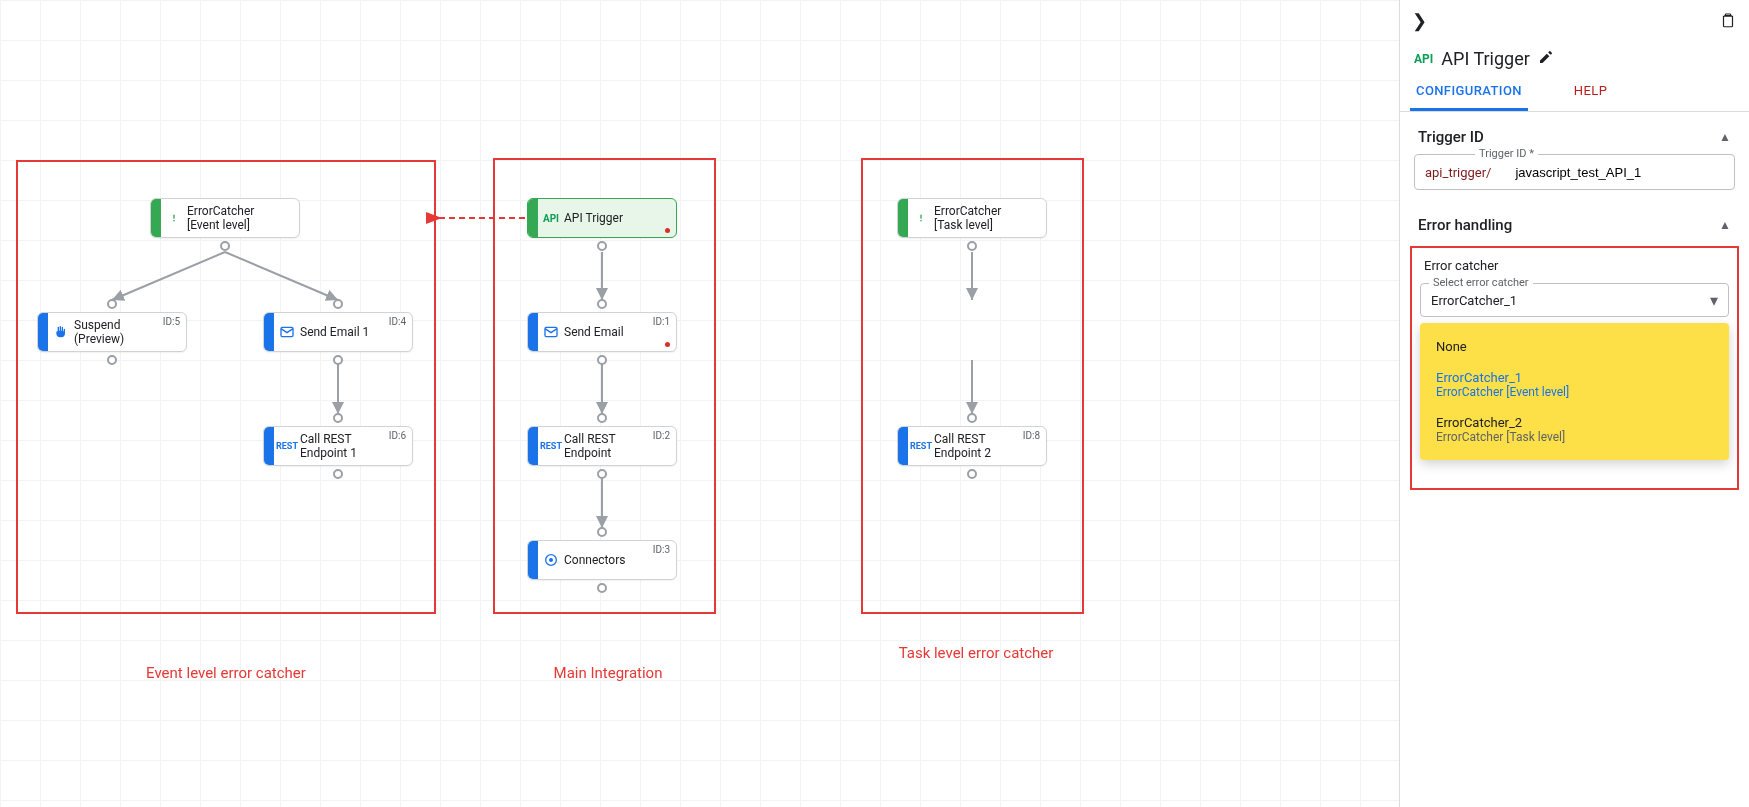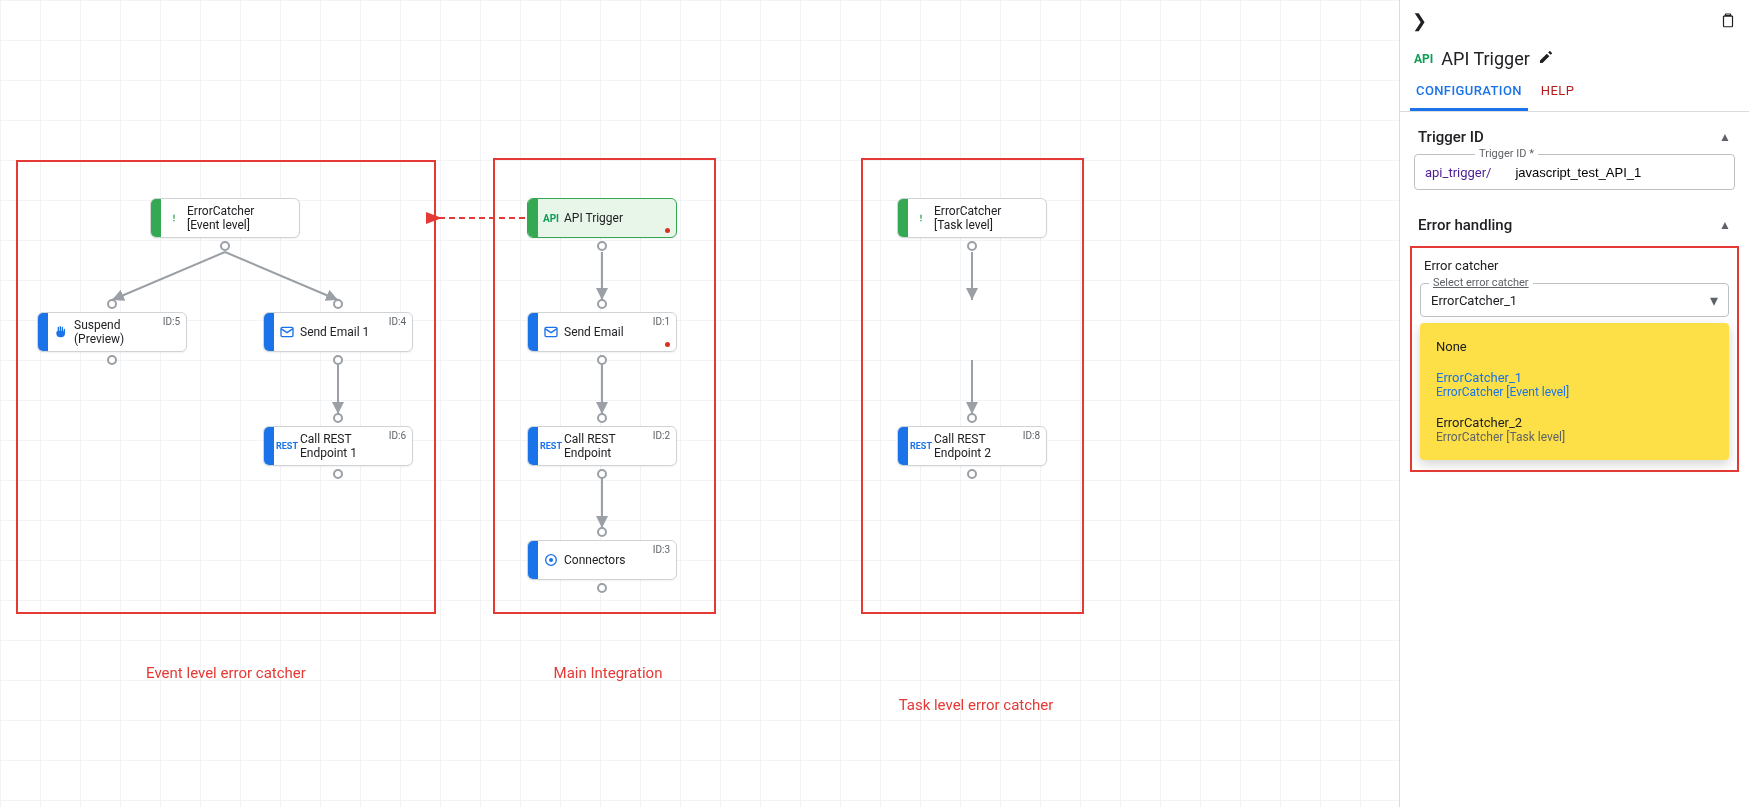--- a/index.html
+++ b/index.html
@@ -88,21 +88,21 @@
   .trash { width: 18px; height: 18px; cursor: pointer; }
 
   .title-row {
     display: flex; align-items: center; gap: 8px;
     padding: 8px 14px 4px;
   }
   .title-row .api-badge { color: #0f9d58; font-weight: 700; font-size: 12px; }
   .title-row .ttitle { font-size: 18px; }
   .title-row .pencil { cursor: pointer; }
 
-  .tabs { display: flex; border-bottom: 1px solid #dadce0; padding: 0 10px; gap: 7px; }
+  .tabs { display: flex; border-bottom: 1px solid #dadce0; padding: 0 10px; gap: 40px; }
   .tab { padding: 10px 6px; font-size: 13px; letter-spacing: 0.4px; color: #b91c1c; cursor: pointer; }
   .tab.active { color: #1a73e8; border-bottom: 3px solid #1a73e8; font-weight: 500; }
 
   .section-h {
     display: flex; align-items: center; justify-content: space-between;
     padding: 16px 18px 8px; font-size: 15px; font-weight: 500;
   }
   .collapse-ic { font-size: 12px; color: #5f6368; cursor: pointer; }
 
   .field-wrap { padding: 0 14px 10px; }
@@ -113,39 +113,39 @@
     display: flex; align-items: center;
     padding: 0 10px;
     gap: 24px;
     position: relative;
   }
   .field .float-label {
     position: absolute; top: -8px; left: 60px;
     background: #fff; padding: 0 4px;
     font-size: 11px; color: #5f6368;
   }
-  .field .prefix { color: #4c1d95; font-size: 13px; }
+  .field .prefix { color: #7f1d1d; font-size: 13px; }
   .field input {
     border: none; outline: none; flex: 1; font-size: 13px;
   }
 
   .errbox {
     margin: 4px 10px;
     border: 2px solid #e53935;
-    padding: 8px 8px 10px;
+    padding: 8px 8px 28px;
   }
   .errbox .lbl { font-size: 13px; margin: 2px 0 10px 4px; }
   .select {
     border: 1px solid #bdc1c6; border-radius: 4px;
     height: 34px; display: flex; align-items: center;
     padding: 0 10px; position: relative;
   }
   .select .float-label {
     position: absolute; top: -8px; left: 8px;
-    background: #fff; padding: 0 4px; font-size: 11px; color: #5f6368; text-decoration: underline;
+    background: #fff; padding: 0 4px; font-size: 11px; color: #5f6368;
   }
   .select .val { font-size: 13px; flex: 1; }
   .select .dd { color: #5f6368; }
 
   .menu {
     margin-top: 6px;
     border-radius: 4px;
     box-shadow: 0 4px 12px rgba(0,0,0,0.18);
     background: #fde047;
     padding: 8px 0;
@@ -161,21 +161,21 @@
 <body>
 
 <div class="canvas">
 
   <div class="highlight" style="left:16px; top:160px; width:420px; height:454px;"></div>
   <div class="highlight" style="left:493px; top:158px; width:223px; height:456px;"></div>
   <div class="highlight" style="left:861px; top:158px; width:223px; height:456px;"></div>
 
   <div class="caption" style="left:96px;  top:664px;">Event level error catcher</div>
   <div class="caption" style="left:478px; top:664px;">Main Integration</div>
-  <div class="caption" style="left:846px; top:696px;text-align:center;">Task level error catcher</div>
+  <div class="caption" style="left:846px; top:644px;text-align:center;">Task level error catcher</div>
 
   <svg class="overlay" width="1200" height="700">
     <defs>
       <marker id="arrow" markerWidth="8" markerHeight="8" refX="6" refY="3" orient="auto">
         <path d="M0,0 L6,3 L0,6 Z" fill="#9aa0a6"></path>
       </marker>
       <marker id="arrowRed" markerWidth="10" markerHeight="10" refX="2" refY="3" orient="auto">
         <path d="M8,0 L0,3 L8,6 Z" fill="#e53935"></path>
       </marker>
     </defs>

